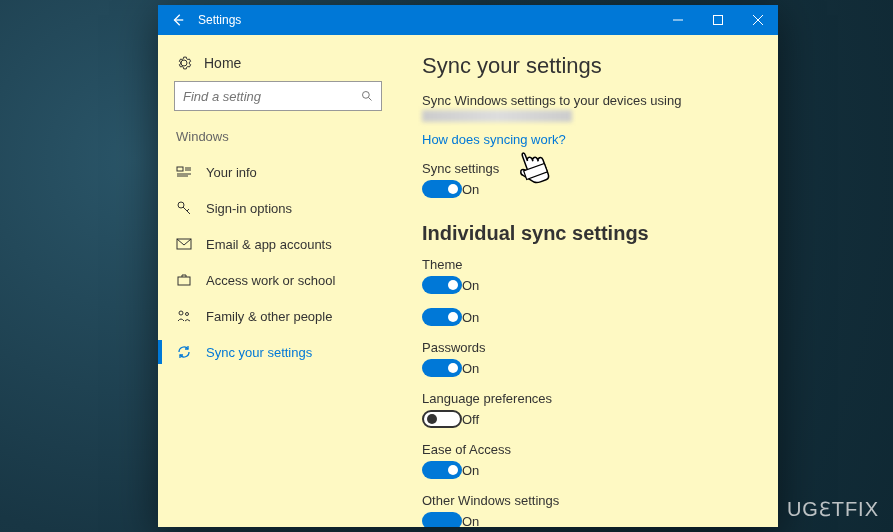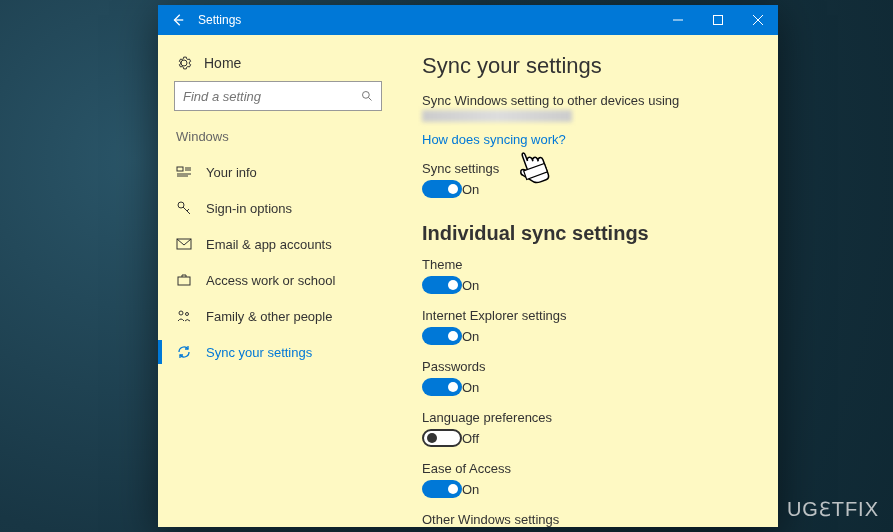--- a/index.html
+++ b/index.html
@@ -310,21 +310,21 @@
               <path d="M3 8 A5 5 0 0 1 12 5 M13 8 A5 5 0 0 1 4 11" stroke="#0078d7" fill="none" stroke-width="1.3"></path>
               <path d="M12 2 L12 5 L9 5 M4 14 L4 11 L7 11" stroke="#0078d7" fill="none" stroke-width="1.3"></path>
             </svg>
           </span>
         <span>Sync your settings</span>
       </div>
     </div>
 
     <div class="main">
       <h1>Sync your settings</h1>
-      <div class="desc-line">Sync Windows setting to other devices using</div>
+      <div class="desc-line">Sync Windows settings to your devices using</div>
       <div class="blurred-email"></div>
       <div><span class="link">How does syncing work?</span></div>
 
       <div class="setting-block">
         <div class="setting-label">Sync settings</div>
         <div class="toggle-row">
           <div class="toggle on">
               <div class="toggle-knob"></div>
             </div>
           <span class="toggle-state">On</span>
@@ -336,21 +336,20 @@
       <div class="setting-block">
         <div class="setting-label">Theme</div>
         <div class="toggle-row">
             <div class="toggle on">
               <div class="toggle-knob"></div>
             </div>
             <span class="toggle-state">On</span>
           </div>
       </div>
       <div class="setting-block">
-        <div class="setting-label">Internet Explorer settings</div>
         <div class="toggle-row">
             <div class="toggle on">
               <div class="toggle-knob"></div>
             </div>
             <span class="toggle-state">On</span>
           </div>
       </div>
       <div class="setting-block">
         <div class="setting-label">Passwords</div>
         <div class="toggle-row">

